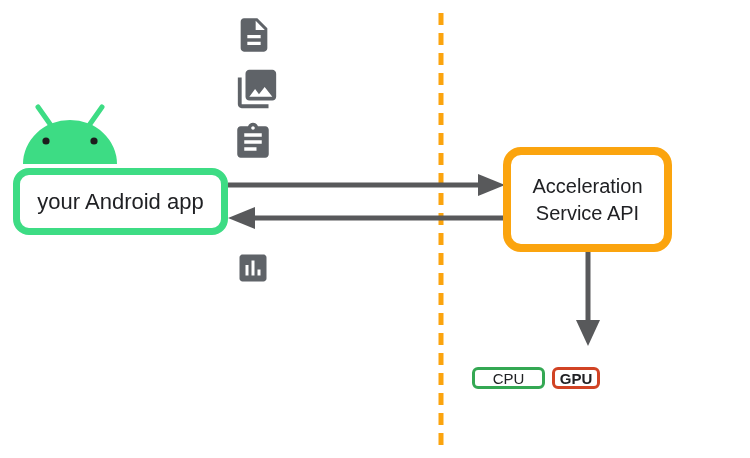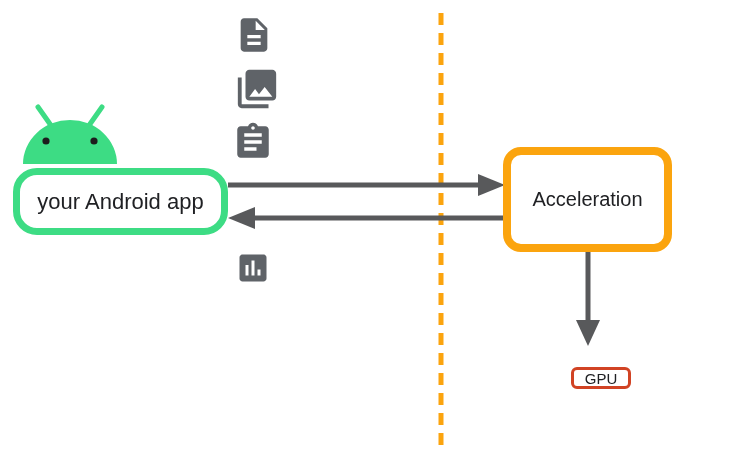--- a/index.html
+++ b/index.html
@@ -2,25 +2,25 @@
 <html style="--background: #FFFFFF; --android-green: #3DDC84; --orange: #FBA40E; --arrow-gray: #58595B; --icon-gray: #5F6368; --text-dark: #202124; --cpu-green: #34A853; --gpu-red: #D14324;"><head>
 <meta charset="utf-8">
 <style>
   html,body{margin:0;padding:0;background:#fff;font-family:"Liberation Sans",sans-serif;}
   .canvas{position:relative;width:750px;height:458px;background:var(--background,#fff);overflow:hidden;}
   .layer{position:absolute;left:0;top:0;pointer-events:none;}
   .dashed-line{stroke:var(--orange);stroke-width:5;stroke-dasharray:12 8;fill:none;}
   .arrow-line{stroke:var(--arrow-gray);stroke-width:5;}
   .arrow-head{fill:var(--arrow-gray);stroke:none;}
   .box{position:absolute;background:#fff;box-sizing:border-box;display:flex;align-items:center;justify-content:center;text-align:center;color:var(--text-dark);}
-  .app-box{left:13px;top:168px;width:215px;height:67px;border:7px solid var(--android-green);border-radius:24px;font-size:22px;text-align:right;}
+  .app-box{left:13px;top:168px;width:215px;height:67px;border:7px solid var(--android-green);border-radius:16px;font-size:22px;text-align:right;}
   .api-box{left:503px;top:147px;width:169px;height:105px;border:8px solid var(--orange);border-radius:18px;font-size:20px;line-height:1.35;align-items:center;}
   .hw-box{top:367px;height:22px;border-radius:6px;font-size:15px;}
   .cpu-box{left:472px;width:73px;border:3px solid var(--cpu-green);}
-  .gpu-box{left:571px;width:60px;border:3px solid var(--gpu-red);}
+  .gpu-box{left:552px;width:48px;border:3px solid var(--gpu-red);font-weight:bold;}
   .mascot{position:absolute;left:20px;top:102px;width:100px;height:64px;}
   .mascot .body{fill:var(--android-green);}
   .mascot .antenna{stroke:var(--android-green);stroke-width:5;stroke-linecap:round;}
   .mascot .eye{fill:#1d1d1d;}
   .icon{position:absolute;}
   .icon svg{display:block;width:100%;height:100%;fill:var(--icon-gray);}
   .icon-document{left:234px;top:15px;width:40px;height:40px;}
   .icon-photo{left:234px;top:66px;width:46px;height:46px;}
   .icon-clipboard{left:232px;top:121px;width:42px;height:42px;}
   .icon-chart{left:235px;top:250px;width:36px;height:36px;}
@@ -75,20 +75,24 @@
   </span>
   <span class="icon icon-chart">
     <svg viewBox="0 0 24 24">
         <path d="M19 3H5c-1.1 0-2 .9-2 2v14c0 1.1.9 2 2 2h14c1.1 0 2-.9 2-2V5c0-1.1-.9-2-2-2zm-10 14H7v-7h2v7zm4 0h-2V7h2v10zm4 0h-2v-4h2v4z"></path>
       </svg>
   </span>
 
   <div class="box api-box">
     <span>
       <span>Acceleration</span><br>
+      <span>Service API</span>
     </span>
   </div>
 
+  <div class="box hw-box cpu-box">
+    <span>CPU</span>
+  </div>
   <div class="box hw-box gpu-box">
     <span>GPU</span>
   </div>
 
 </div>
 
 </body></html>

